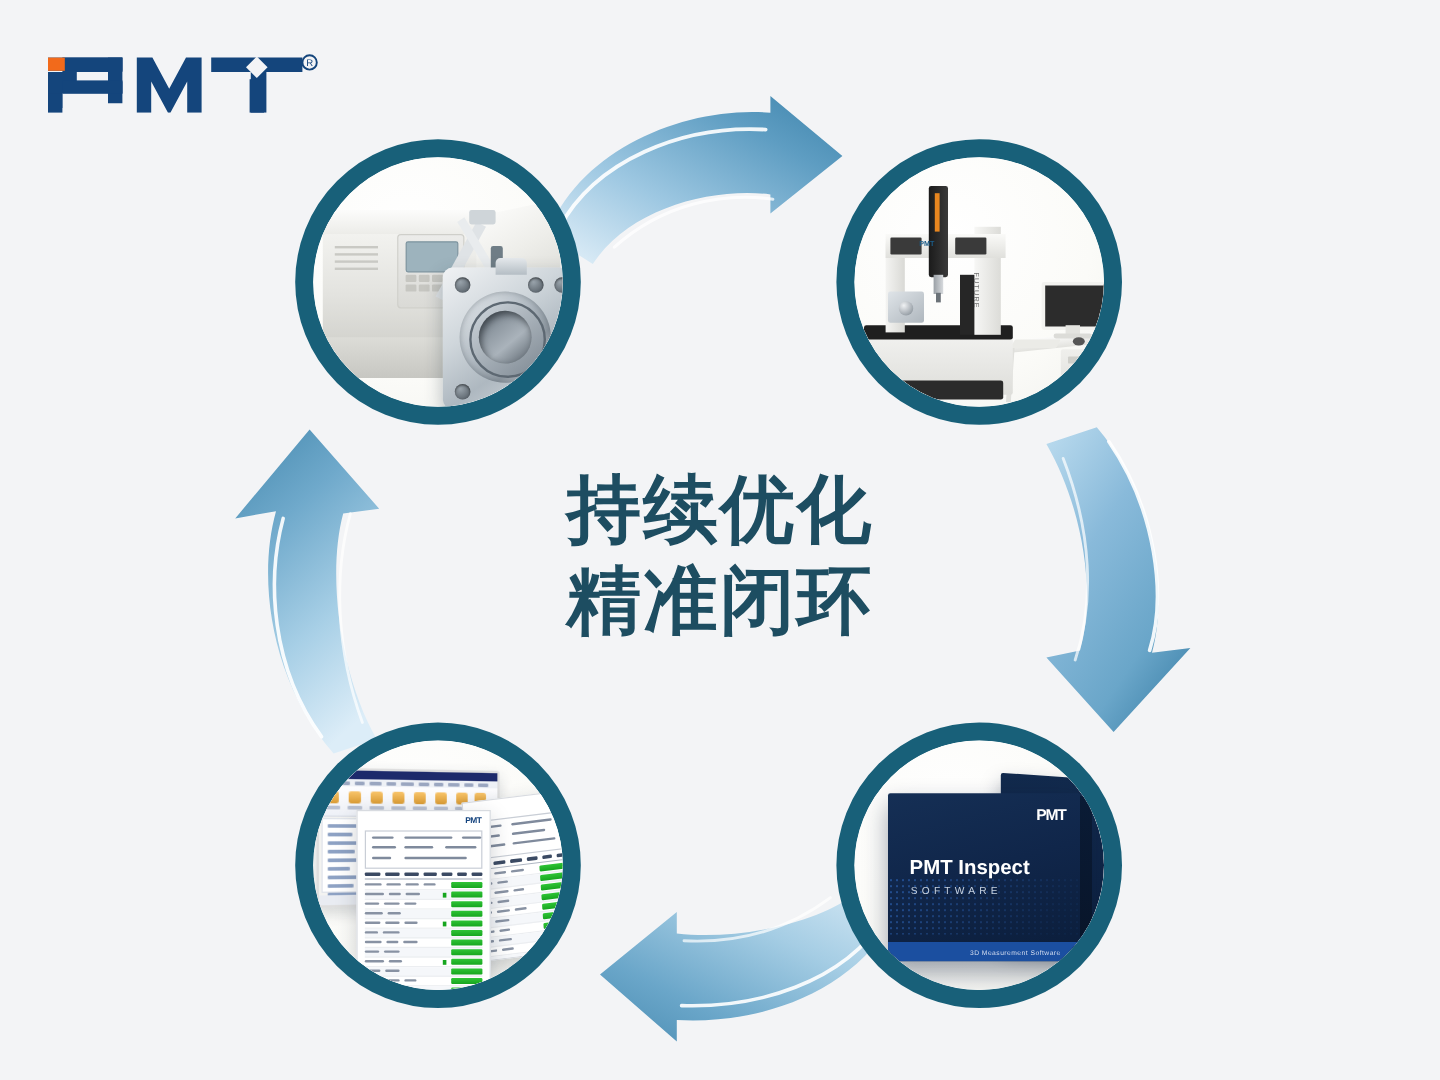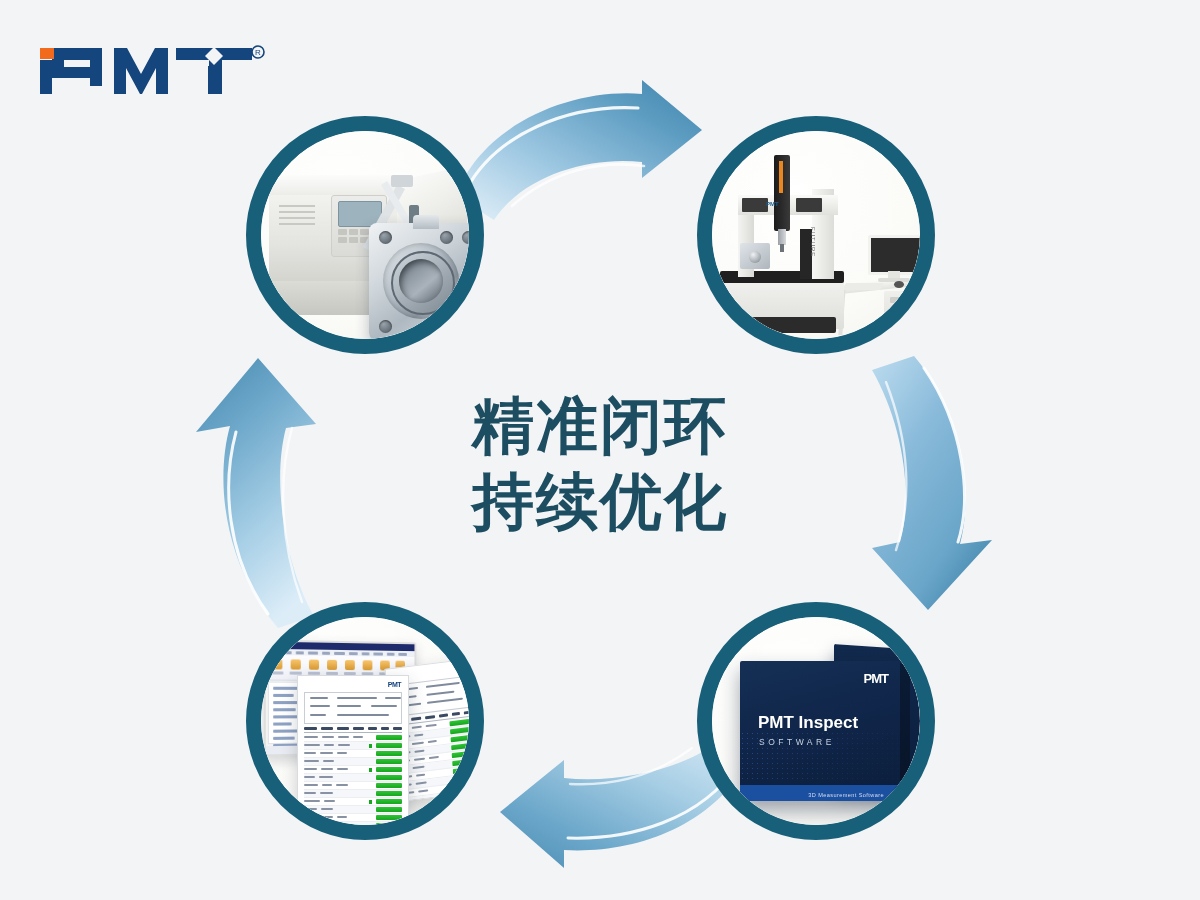--- a/index.html
+++ b/index.html
@@ -659,17 +659,17 @@
               <u></u>
             </div>
 
         </div>
         <div class="r-pg">1/4</div>
       </div>
     </div>
   </div>
 
   <div class="headline">
+    <div>持续优化</div>
     <div>精准闭环</div>
-    <div>持续优化</div>
   </div>
 
 </div>
 
 </body></html>

